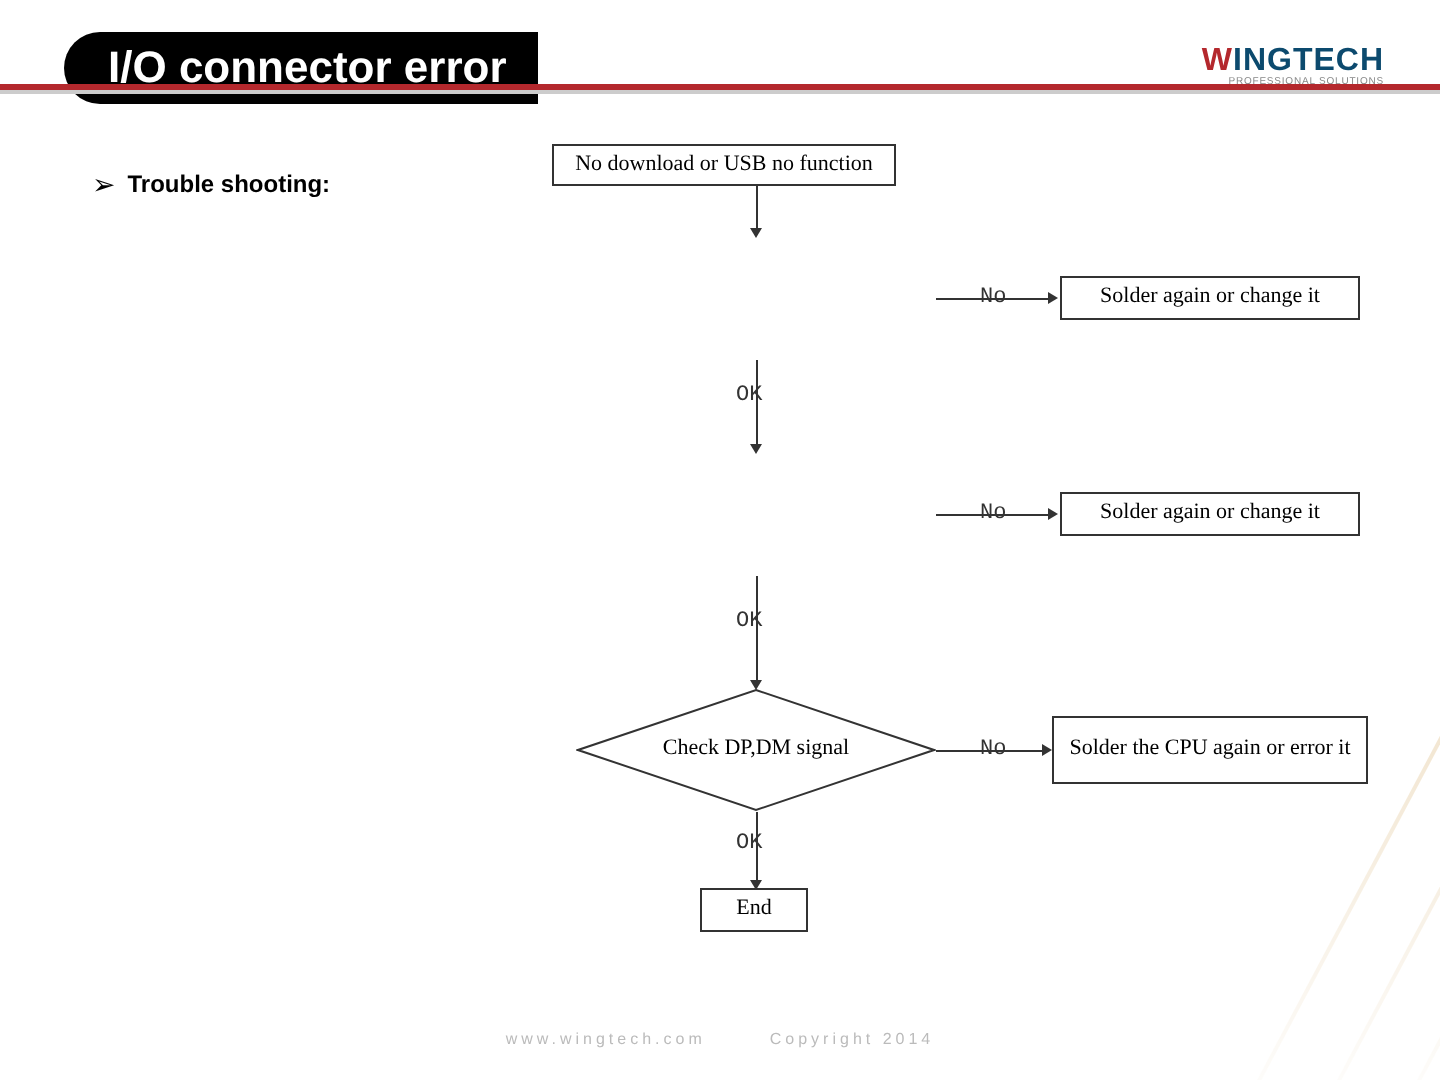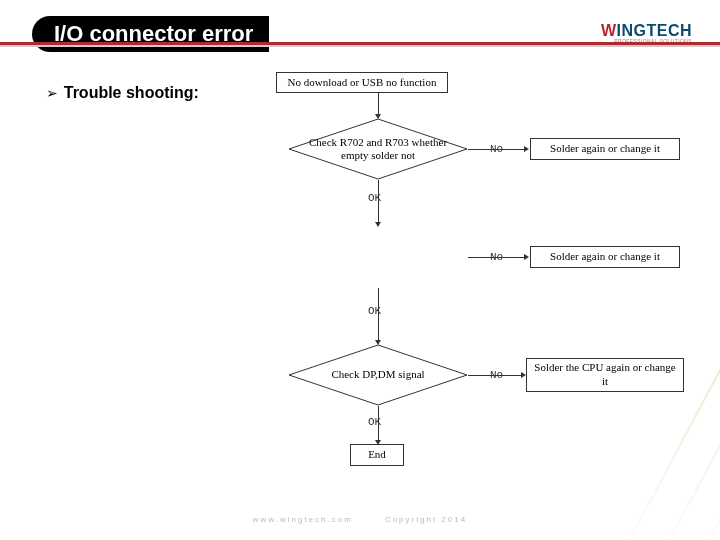--- a/index.html
+++ b/index.html
@@ -8,21 +8,21 @@
   .header-bg { position: absolute; top: 8px; left: 0; width: 100%; height: 34px; }
   .red-line-top { position: absolute; top: 42px; left: 0; width: 100%; height: 3px; background: #b4282d; }
   .gray-line-top { position: absolute; top: 45px; left: 0; width: 100%; height: 2px; background: #ccc; }
   .title-pill { position: absolute; top: 8px; left: 32px; background: #000; color: #fff; font-size: 22px; font-weight: bold; padding: 5px 16px 5px 22px; border-top-left-radius: 18px; border-bottom-left-radius: 18px; }
   .logo { position: absolute; top: 14px; right: 28px; display:flex;flex-direction:column;align-items:flex-end; }
   .logo-main{font-weight:bold;font-size:16px;letter-spacing:0.5px;}
   .lw{color:#b4282d}.lrest{color:#0c4a6e}
   .logo-sub{font-size:5px;color:#888;letter-spacing:0.4px;margin-top:-2px}
   .subtitle-row{position:absolute;top:84px;left:46px;display:flex;align-items:center;gap:6px}
   .arrow-bullet{font-size:14px;color:#000}
-  .subtitle{font-size:16px;font-weight:bold}
+  .subtitle{font-size:12px;font-weight:bold}
 
   .flow{position:absolute;top:70px;left:200px;width:500px;height:430px}
   .bx{position:absolute;border:1px solid #333;background:#fff;font-size:11px;font-family:'Times New Roman',serif;display:flex;align-items:center;justify-content:center;text-align:center;line-height:1.25;padding:2px 6px}
   .start{left:76px;top:2px;width:172px;height:21px}
   .dec{position:absolute;width:180px;height:62px;left:88px}
   .dec svg{position:absolute;inset:0}
   .dec .label{position:absolute;inset:0;display:flex;align-items:center;justify-content:center;text-align:center;font-size:11px;font-family:'Times New Roman',serif;line-height:1.2;padding:0 20px}
   .d1{top:48px}.d2{top:156px}.d3{top:274px}
   .ans{position:absolute;font-size:11px;font-family:Liberation Mono, monospace;color:#333}
   .ok1{left:168px;top:122px}.ok2{left:168px;top:235px}.ok3{left:168px;top:346px}
@@ -60,26 +60,20 @@
     <span class="arrow-bullet">➢</span>
     <span class="subtitle">Trouble shooting:</span>
   </div>
 
   <div class="flow">
     <div class="bx start">No download or USB no function</div>
 
     <div class="conn v" style="left:178px;top:22px;height:24px"></div>
     <div class="av" style="left:175px;top:44px"></div>
 
-    <div class="dec d1">
-      <svg viewBox="0 0 180 62">
-          <polygon points="90,1 179,31 90,61 1,31" fill="#fff" stroke="#333"></polygon>
-        </svg>
-      <div class="label">Check R702 and R703 whether empty solder not</div>
-    </div>
     <div class="ans ok1">OK</div>
     <div class="ans no1">No</div>
     <div class="conn h" style="left:268px;top:79px;width:58px"></div>
     <div class="ah" style="left:324px;top:76px"></div>
     <div class="bx a1">Solder again or change it</div>
     <div class="conn v" style="left:178px;top:110px;height:44px"></div>
     <div class="av" style="left:175px;top:152px"></div>
 
     <div class="ans ok2">OK</div>
     <div class="ans no2">No</div>
@@ -92,21 +86,21 @@
     <div class="dec d3">
       <svg viewBox="0 0 180 62">
           <polygon points="90,1 179,31 90,61 1,31" fill="#fff" stroke="#333"></polygon>
         </svg>
       <div class="label">Check DP,DM signal</div>
     </div>
     <div class="ans ok3">OK</div>
     <div class="ans no3">No</div>
     <div class="conn h" style="left:268px;top:305px;width:55px"></div>
     <div class="ah" style="left:321px;top:302px"></div>
-    <div class="bx a3">Solder the CPU again or change it</div>
+    <div class="bx a3">Solder the CPU again or error it</div>
     <div class="conn v" style="left:178px;top:336px;height:36px"></div>
     <div class="av" style="left:175px;top:370px"></div>
 
     <div class="bx end">End</div>
   </div>
 
   <div class="diag-lines">
     <div class="dl1"></div>
       <div class="dl2"></div>
       <div class="dl3"></div>

